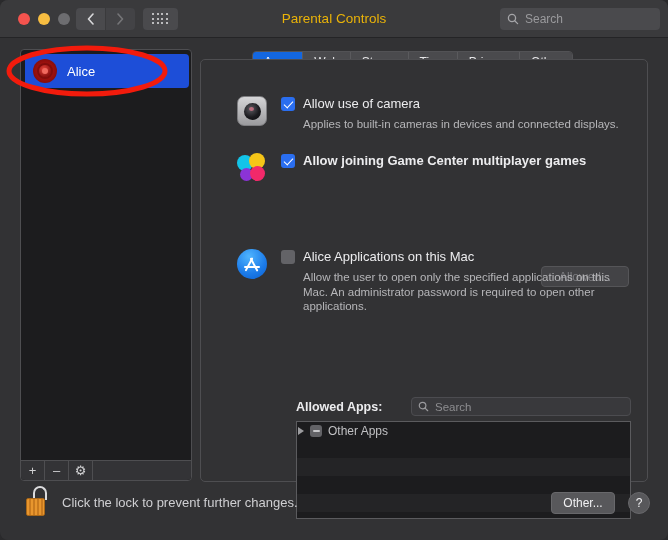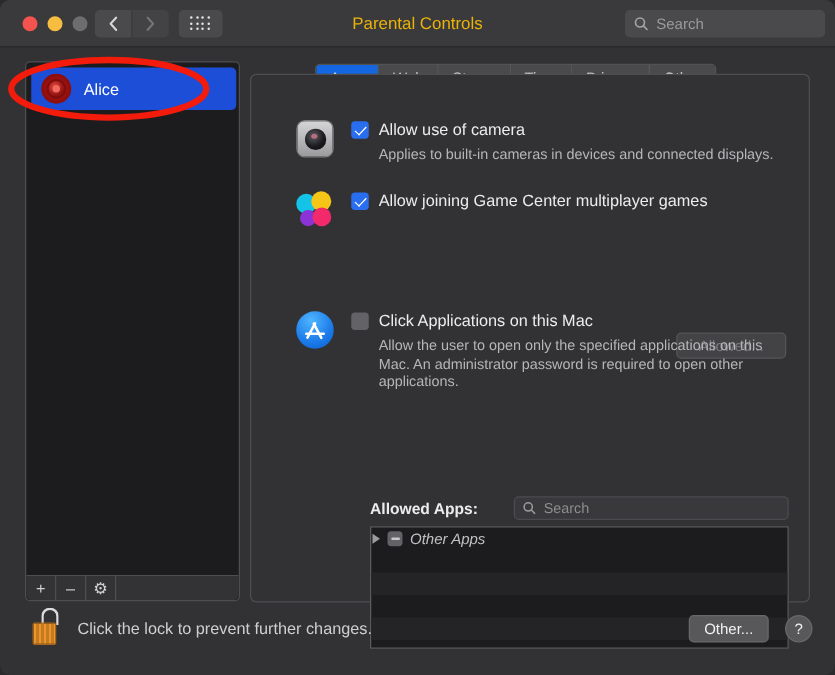--- a/index.html
+++ b/index.html
@@ -366,21 +366,20 @@
     width: 335px; height: 98px;
     background: #1c1c1e;
     border: 1px solid #5b5b5e;
     overflow: hidden;
   }
   .app-row {
     height: 18px;
     display: flex; align-items: center;
     padding-left: 1px;
     gap: 6px;
-    font-style: italic;
   }
   .app-row.alt { background: #242426; }
   .app-row .tri {
     width: 0; height: 0;
     border-left: 6px solid #9c9c9f;
     border-top: 4px solid transparent;
     border-bottom: 4px solid transparent;
     flex: none;
   }
   .app-row .lbl { font-size: 12px; color: #c0c0c3; }
@@ -542,40 +541,40 @@
     <div class="row" style="top:93px; left:36px; width:395px;">
       <div class="app-icon">
         <div class="icon-gc">
           <span class="gc-cy"></span>
             <span class="gc-ye"></span>
           <span class="gc-pu"></span>
             <span class="gc-pk"></span>
         </div>
       </div>
       <div style="margin-left:14px;">
-        <div style="display:flex; gap:8px; align-items:flex-start;">
+        <div style="display:flex; gap:8px; align-items:flex-start;font-weight:bold;">
           <div class="cb on"></div>
           <span class="lbl-main">Allow joining Game Center multiplayer games</span>
         </div>
       </div>
     </div>
 
 
     <div class="manage-btn">Allowed...</div>
 
     <div class="row" style="top:189px; left:36px; width:395px;">
       <div class="app-icon">
         <div class="icon-appstore">
             <div class="bar"></div>
           </div>
       </div>
       <div style="margin-left:14px;">
         <div style="display:flex; gap:8px; align-items:flex-start;">
           <div class="cb off"></div>
-          <span class="lbl-main">Click Applications on this Mac</span>
+          <span class="lbl-main">Alice Applications on this Mac</span>
         </div>
         <div class="lbl-sub" style="margin-top:6px; margin-left:22px; width:330px;">Allow the user to open only the specified applications on this Mac. An administrator password is required to open other applications.</div>
       </div>
     </div>
 
     <div class="allowed-label">Allowed Apps:</div>
 
     <div class="apps-search">
       <svg width="11" height="11" viewBox="0 0 12 12">
         <circle cx="5" cy="5" r="3.6" fill="none" stroke="#9a9a9d" stroke-width="1.3"></circle>

